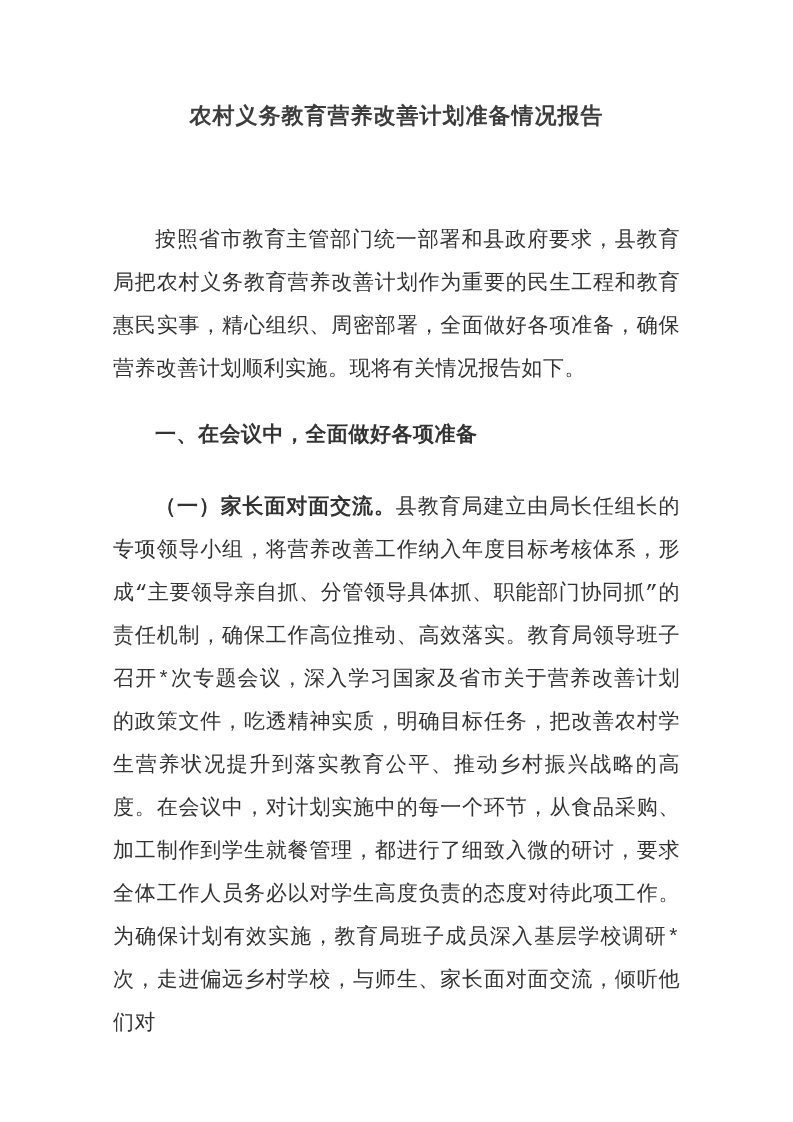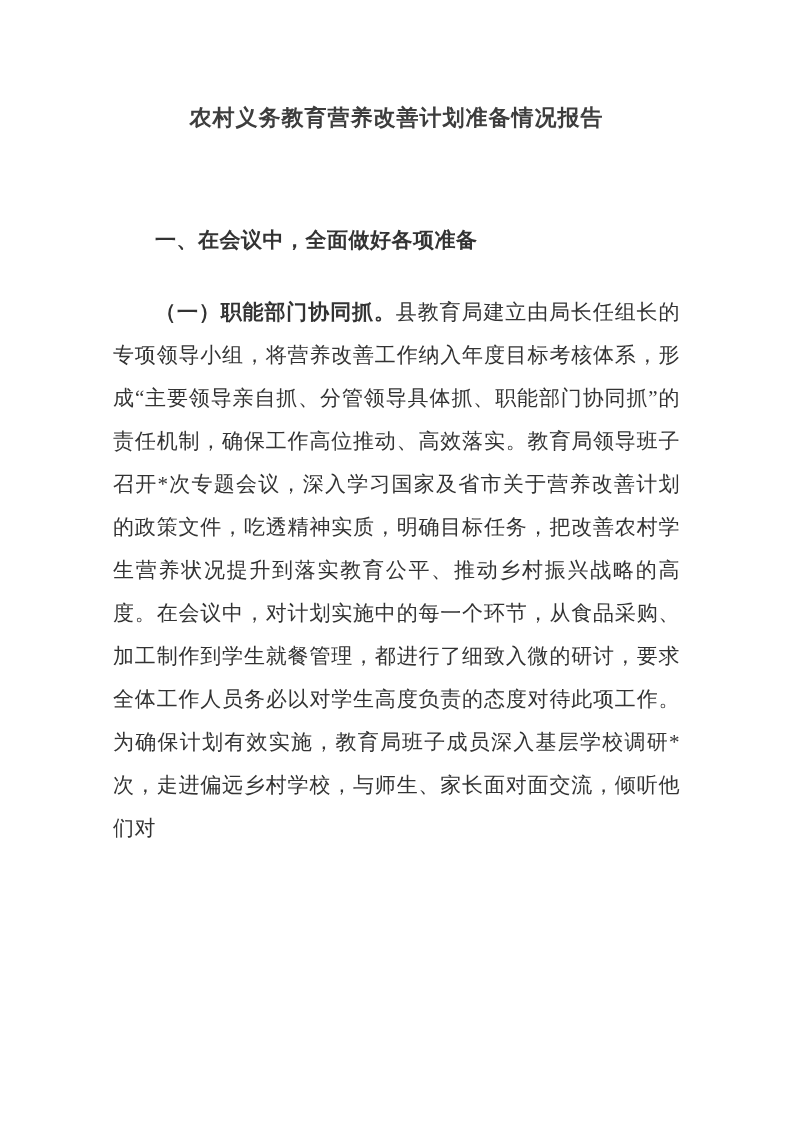--- a/index.html
+++ b/index.html
@@ -9,21 +9,21 @@
   }
   .page {
     position: relative;
     width: 793px;
     height: 1122px;
     box-sizing: border-box;
     margin: 0 auto;
     padding: 96px 113px 0 113px;
     background: #ffffff;
     overflow: hidden;
-    font-family: Liberation Serif, serif;
+    font-family: Liberation Mono, monospace;
     color: #333333;
   }
   .doc-title {
     margin: 0 0 80px 0;
     font-size: 22px;
     line-height: 43px;
     font-weight: bold;
     text-align: center;
     color: #3d3d3d;
     letter-spacing: 1px;
@@ -49,17 +49,18 @@
   .lead {
     font-weight: bold;
   }
 </style>
 </head>
 <body>
 
 <div class="page">
   <h1 class="doc-title">农村义务教育营养改善计划准备情况报告</h1>
 
+  <p class="para">按照省市教育主管部门统一部署和县政府要求，县教育局把农村义务教育营养改善计划作为重要的民生工程和教育惠民实事，精心组织、周密部署，全面做好各项准备，确保营养改善计划顺利实施。现将有关情况报告如下。</p>
 
   <h2 class="section-heading">一、在会议中，全面做好各项准备</h2>
 
-  <p class="para"><span class="lead">（一）职能部门协同抓。</span><span>县教育局建立由局长任组长的专项领导小组，将营养改善工作纳入年度目标考核体系，形成“主要领导亲自抓、分管领导具体抓、职能部门协同抓”的责任机制，确保工作高位推动、高效落实。教育局领导班子召开*次专题会议，深入学习国家及省市关于营养改善计划的政策文件，吃透精神实质，明确目标任务，把改善农村学生营养状况提升到落实教育公平、推动乡村振兴战略的高度。在会议中，对计划实施中的每一个环节，从食品采购、加工制作到学生就餐管理，都进行了细致入微的研讨，要求全体工作人员务必以对学生高度负责的态度对待此项工作。为确保计划有效实施，教育局班子成员深入基层学校调研*次，走进偏远乡村学校，与师生、家长面对面交流，倾听他们对</span></p>
+  <p class="para"><span class="lead">（一）家长面对面交流。</span><span>县教育局建立由局长任组长的专项领导小组，将营养改善工作纳入年度目标考核体系，形成“主要领导亲自抓、分管领导具体抓、职能部门协同抓”的责任机制，确保工作高位推动、高效落实。教育局领导班子召开*次专题会议，深入学习国家及省市关于营养改善计划的政策文件，吃透精神实质，明确目标任务，把改善农村学生营养状况提升到落实教育公平、推动乡村振兴战略的高度。在会议中，对计划实施中的每一个环节，从食品采购、加工制作到学生就餐管理，都进行了细致入微的研讨，要求全体工作人员务必以对学生高度负责的态度对待此项工作。为确保计划有效实施，教育局班子成员深入基层学校调研*次，走进偏远乡村学校，与师生、家长面对面交流，倾听他们对</span></p>
 </div>
 
 </body></html>

